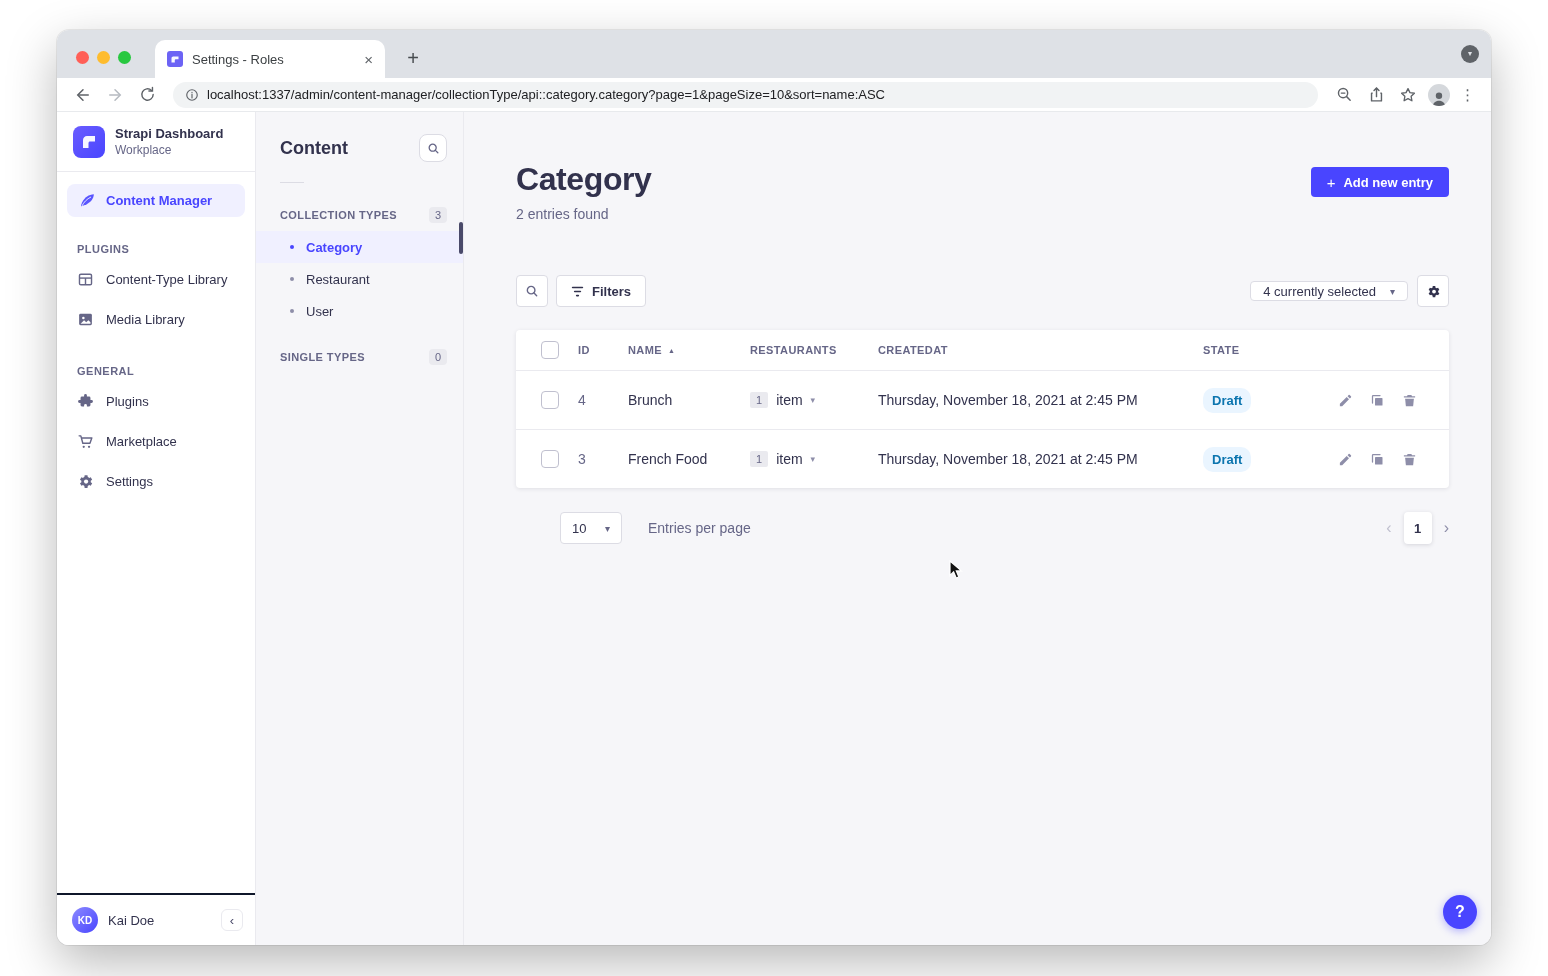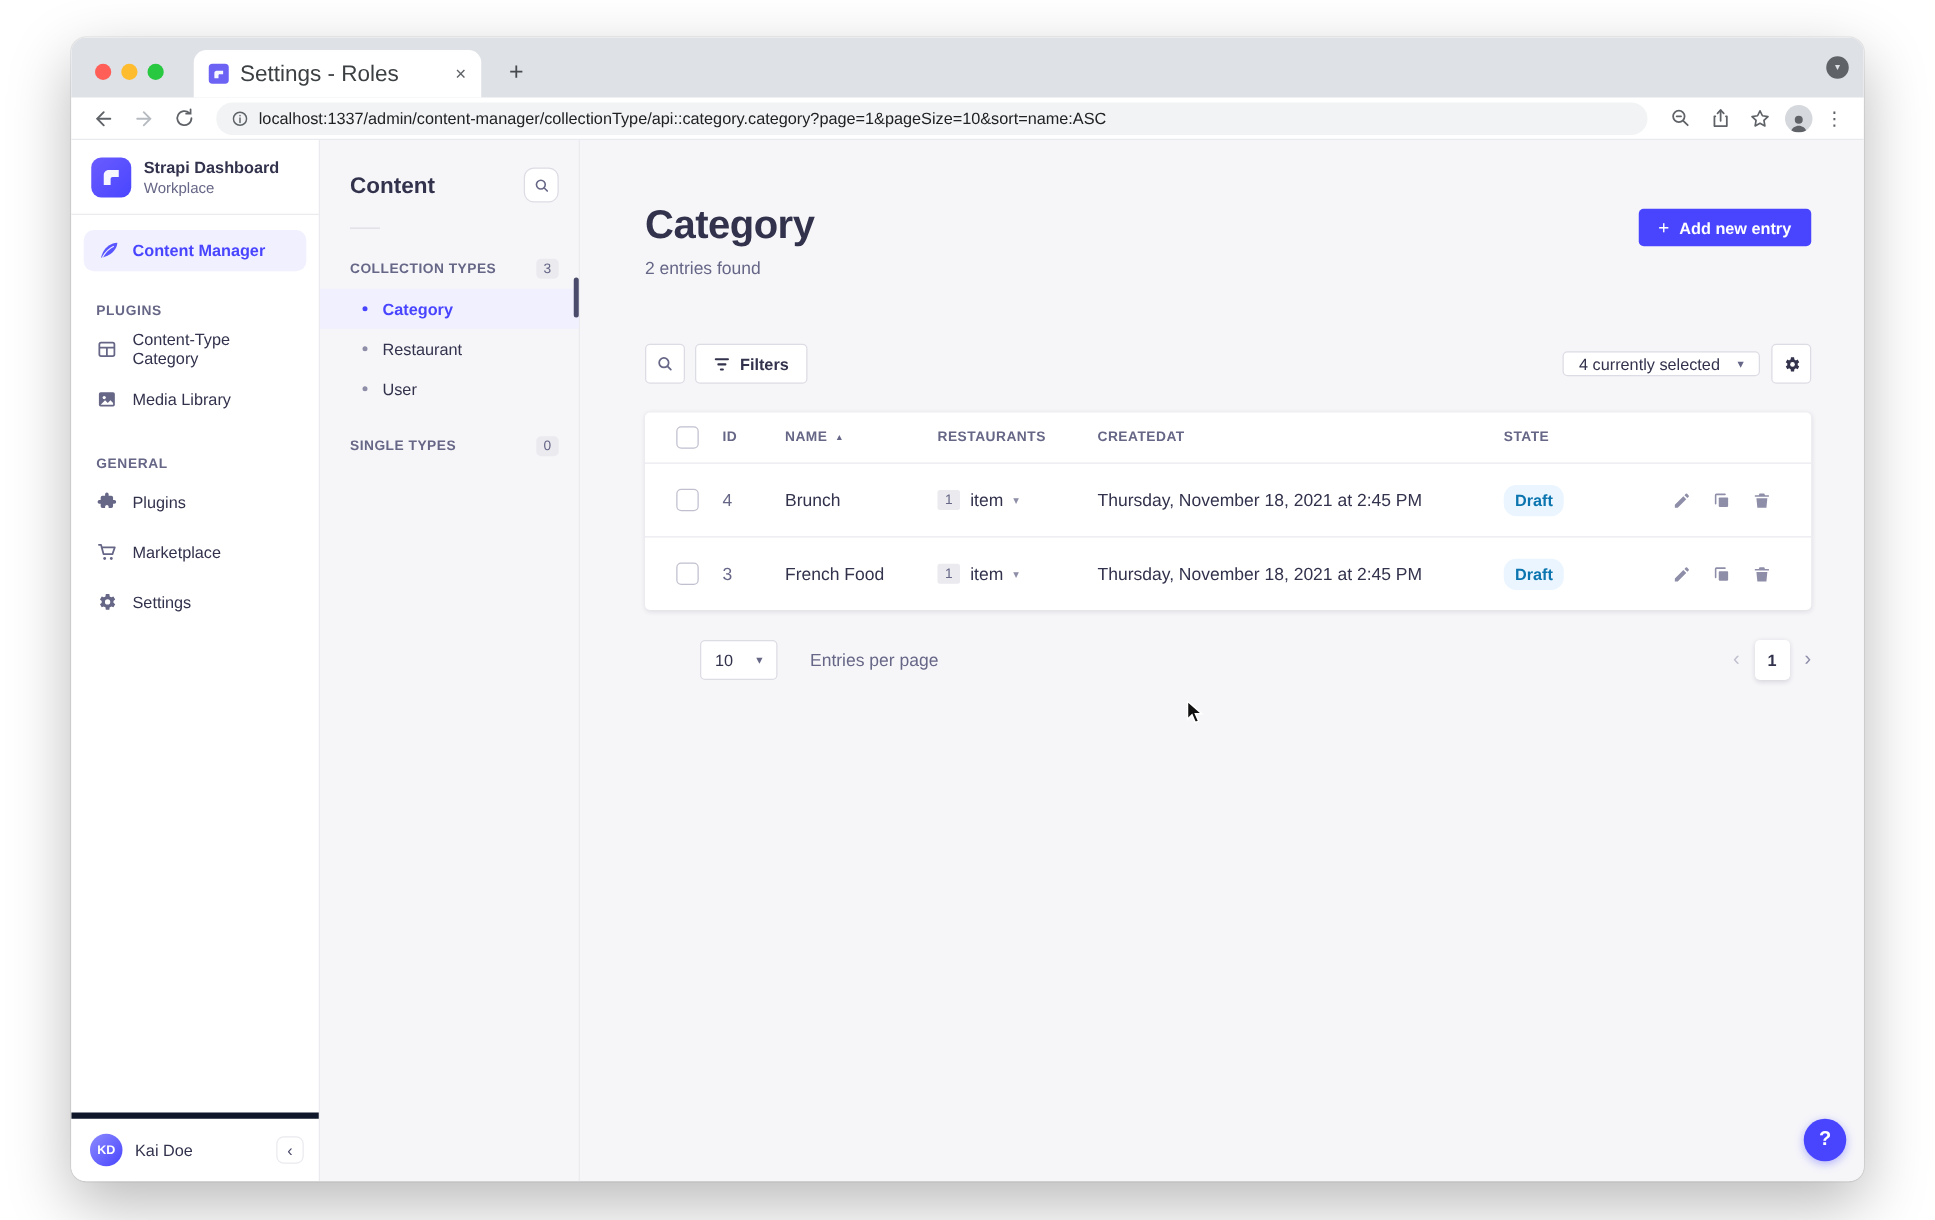--- a/index.html
+++ b/index.html
@@ -21,21 +21,21 @@
   .tabstrip { height:48px; background:#dee1e6; position:relative; flex:none; }
   .traffic { position:absolute; left:19px; top:21px; display:flex; gap:8px; }
   .light { width:13px; height:13px; border-radius:50%; }
   .light.red{background:#ff5f57;} .light.yellow{background:#febc2e;} .light.green{background:#28c840;}
   .tab {
     position:absolute; left:98px; bottom:0; width:230px; height:38px; background:#fff;
     border-radius:10px 10px 0 0; display:flex; align-items:center; gap:9px; padding:0 12px;
   }
   .favicon { width:16px; height:16px; border-radius:3px; background:#6c63f5; position:relative; flex:none;}
   .favicon svg{position:absolute; inset:0;}
-  .tab-title { font-size:18px; color:#3c4043; flex:1; white-space:nowrap; overflow:hidden; }
+  .tab-title { font-size:13px; color:#3c4043; flex:1; white-space:nowrap; overflow:hidden; }
   .tab-close { font-size:15px; color:#5f6368; cursor:default; line-height:1; }
   .newtab { position:absolute; left:343px; bottom:7px; width:26px; height:26px; display:flex; align-items:center; justify-content:center; font-size:20px; color:#474b4f; }
   .tabsearch { position:absolute; right:12px; top:15px; width:18px; height:18px; border-radius:50%; background:#5f6368; display:flex; align-items:center; justify-content:center; }
   .tabsearch span{ color:#dee1e6; font-size:8px; line-height:1; }
   .urlbar { height:34px; background:#fff; display:flex; align-items:center; padding:0 14px; gap:8px; flex:none; border-bottom:1px solid #e8eaed; }
   .navbtn { width:24px; height:24px; display:flex; align-items:center; justify-content:center; flex:none; }
   .urlfield { flex:1; height:26px; background:#f1f3f4; border-radius:13px; display:flex; align-items:center; gap:8px; padding:0 12px; margin:0 6px; min-width:0; }
   .urltext { font-size:13px; color:#202124; white-space:nowrap; overflow:hidden; }
   .chrome-avatar { width:22px; height:22px; border-radius:50%; background:#d5d8dc; display:flex; align-items:flex-end; justify-content:center; overflow:hidden; flex:none;}
   .dots { font-size:15px; color:#5f6368; padding:0 2px; }
@@ -45,21 +45,21 @@
   .brand { display:flex; gap:10px; align-items:center; padding:14px 16px 13px; border-bottom:1px solid #eaeaef; }
   .logo { width:32px; height:32px; border-radius:8px; background:linear-gradient(135deg,#6a5cff,#4945ff); position:relative; flex:none;}
   .logo svg{position:absolute; inset:0;}
   .brand-name { font-size:13px; font-weight:bold; color:#32324d; line-height:1.25; }
   .brand-sub { font-size:12px; color:#666687; line-height:1.25; }
   .cm-item { margin:12px 10px 0; padding:8px 12px; border-radius:8px; background:#f0f0ff; color:#4945ff; font-size:13px; font-weight:bold; display:flex; align-items:center; gap:10px;text-align:center; }
   .nav-section { margin:26px 0 4px 20px; font-size:11px; font-weight:bold; letter-spacing:.5px; color:#666687; }
   .nav-item { height:40px; display:flex; align-items:center; gap:12px; padding:0 20px; font-size:13px; color:#32324d; }
   .nav-item svg { flex:none; }
   .nav-spacer { flex:1; }
-  .userrow { border-top:5px solid #0f172a; padding:12px 12px 12px 15px; display:flex; align-items:center; gap:10px; }
+  .userrow { border-top:2px solid #0f172a; padding:12px 12px 12px 15px; display:flex; align-items:center; gap:10px; }
   .uavatar { width:26px; height:26px; border-radius:50%; background:linear-gradient(135deg,#8c8aff,#4945ff); color:#fff; font-size:10px; font-weight:bold; display:flex; align-items:center; justify-content:center; flex:none;}
   .uname { font-size:13px; color:#32324d; }
   .collapse-btn { margin-left:auto; width:22px; height:22px; border:1px solid #eaeaef; background:#fff; border-radius:6px; color:#4a4a6a; font-size:13px; display:flex; align-items:center; justify-content:center; }
   
   .subnav { width:208px; background:#f6f6f9; border-right:1px solid #eaeaef; position:relative; flex:none; }
   .subnav-head { display:flex; align-items:center; justify-content:space-between; padding:22px 16px 0 24px; }
   .subnav-title { font-size:18px; font-weight:bold; color:#32324d; }
   .sq-btn { width:28px; height:28px; background:#fff; border:1px solid #dcdce4; border-radius:8px; display:flex; align-items:center; justify-content:center; }
   .subnav-divider { width:24px; height:1px; background:#dcdce4; margin:20px 0 0 24px; }
   .group-row { display:flex; align-items:center; justify-content:space-between; margin-top:24px; padding:0 16px 0 24px; }
@@ -220,21 +220,21 @@
       </div>
 
       <div class="nav-section">PLUGINS</div>
 
       <div class="nav-item">
         <svg width="17" height="17" viewBox="0 0 24 24" fill="none" stroke="#666687" stroke-width="2">
             <rect x="3.5" y="4.5" width="17" height="15" rx="2"></rect>
             <path d="M3.5 10h17"></path>
             <path d="M12 10v9.5"></path>
           </svg>
-        <span>Content-Type Category</span>
+        <span>Content-Type Library</span>
       </div>
       <div class="nav-item">
         <svg width="17" height="17" viewBox="0 0 24 24">
             <rect x="3" y="4" width="18" height="16" rx="2" fill="#666687"></rect>
             <circle cx="9" cy="10" r="1.8" fill="#fff"></circle>
             <path d="M5 18l5-5 3 3 3-3 3 3v2z" fill="#fff"></path>
           </svg>
         <span>Media Library</span>
       </div>
 

